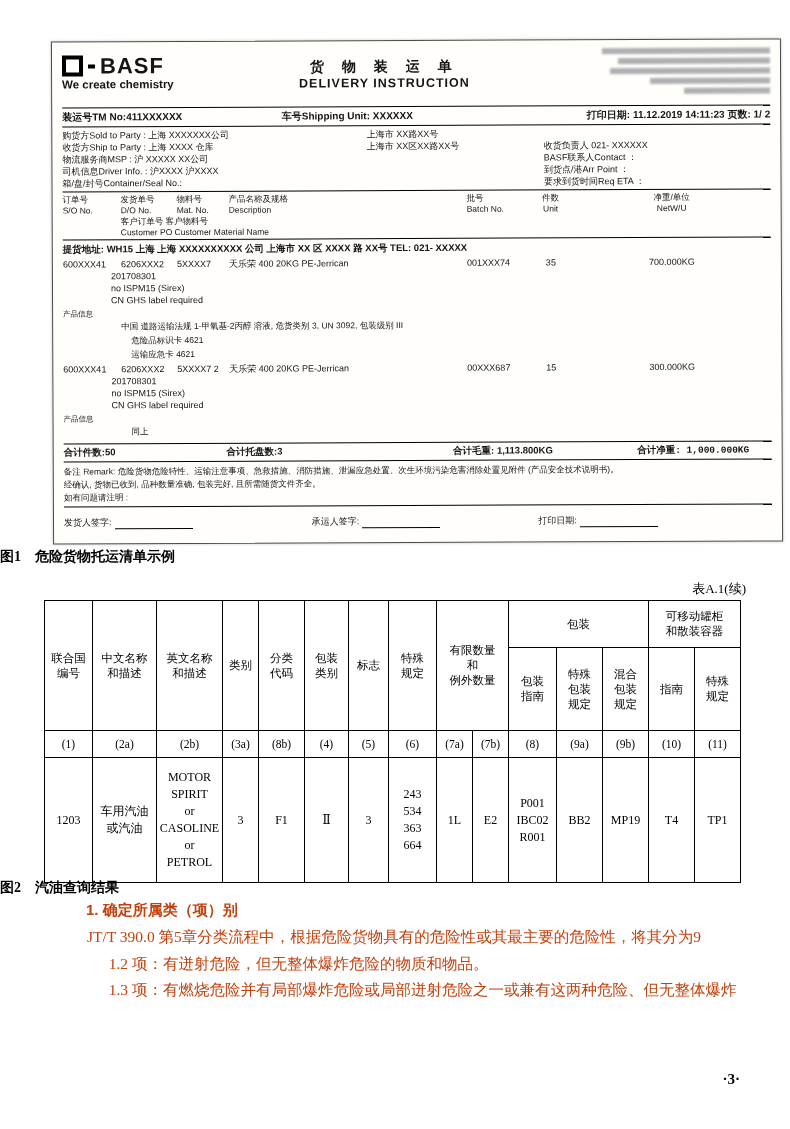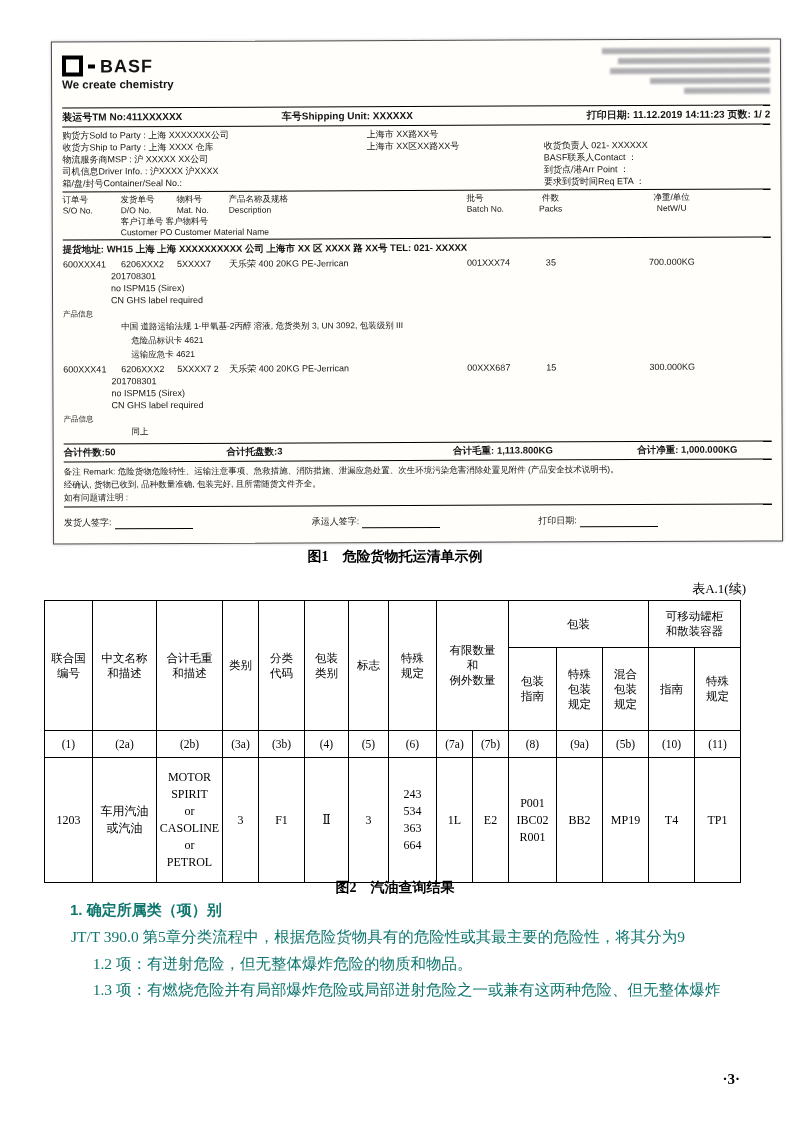--- a/index.html
+++ b/index.html
@@ -8,21 +8,21 @@
   .pre{white-space:pre-line;}
 
   
   .scan{position:absolute;left:52px;top:40px;width:708px;height:492px;
         border:1px solid #4a4a4a;background:#fffefb;padding:5px 10px 4px;
         transform:rotate(-0.25deg);box-shadow:0 0 3px rgba(0,0,0,.25);}
   .fh{display:flex;justify-content:space-between;align-items:flex-start;height:60px;}
   .logo-row{display:flex;align-items:center;gap:5px;margin-top:8px;}
   .logo-sq{width:13px;height:13px;border:4px solid #000;display:inline-block;}
   .logo-dash{width:7px;height:4px;background:#000;display:inline-block;}
-  .logo-name{font-size:18px;font-weight:bold;letter-spacing:1px;line-height:20px;}
+  .logo-name{font-size:22px;font-weight:bold;letter-spacing:1px;line-height:20px;}
   .logo-tag{font-size:11.5px;font-weight:bold;margin-top:2px;}
   .title-block{text-align:center;margin-top:12px;}
   .title-cn{font-size:14px;font-weight:bold;letter-spacing:7px;}
   .title-en{font-size:12.5px;font-weight:bold;letter-spacing:1px;}
   .stamp{width:175px;margin-top:3px;display:flex;flex-direction:column;align-items:flex-end;gap:4px;
          filter:blur(1.2px);opacity:.7;}
   .stamp i{display:block;height:6px;background:#8e8e94;}
 
   .meta{display:flex;border-top:1.5px solid #000;border-bottom:1px solid #000;
         font-weight:bold;font-size:10px;padding:2px 0;align-items:baseline;}
@@ -41,70 +41,74 @@
 
   .pickup{font-weight:bold;font-size:9.5px;margin:3px 0 2px;}
   .item{font-size:9px;line-height:11px;margin-top:3px;}
   .sub{margin-left:48px;font-size:9px;line-height:12px;}
   .pinfo{font-size:7.5px;margin-top:3px;color:#222;}
   .reg{margin-left:58px;font-size:8.5px;margin-top:2px;}
   .card{margin-left:68px;font-size:8.5px;margin-top:2px;}
 
   .totals{display:flex;border-top:1px solid #000;border-bottom:1px solid #000;
           font-weight:bold;font-size:9.5px;padding:2px 0;margin-top:5px;}
-  .totals .t1{width:23%;}.totals .t2{width:32%;}.totals .t3{width:26%;}.totals .t4{width:19%;}
+  .totals .t1{width:23%;}.totals .t2{width:32%;}.totals .t3{width:26%;}.totals .t4{width:19%;font-family:Liberation Mono, monospace;}
 
   .remark{font-size:8.5px;line-height:13px;margin-top:3px;}
   .confirm{font-size:8.5px;line-height:13px;}
   .issue{font-size:8.5px;line-height:13px;border-bottom:1px solid #000;padding-bottom:2px;}
   .signs{display:flex;font-size:9px;margin-top:9px;}
   .signs .sg{display:flex;align-items:flex-end;}
   .signs .s1{width:35%;}.signs .s2{width:32%;}.signs .s3{width:33%;}
   .sline{display:inline-block;width:78px;border-bottom:1px solid #000;height:9px;margin-left:3px;}
 
   
-  .fig-cap{position:absolute;left:0;width:790px;text-align:center;font-weight:bold;
+  .fig-cap{position:absolute;left:0;width:790px;font-weight:bold;
            font-family:"Liberation Serif","DejaVu Serif",serif;font-size:14px;color:#000;}
   #fig1-caption{top:548px;}
   #fig2-caption{top:879px;}
   .tlabel{position:absolute;right:44px;top:580px;font-family:"Liberation Serif","DejaVu Serif",serif;
           font-size:13px;color:#000;}
 
   
   .atable{position:absolute;left:44px;top:600px;border-collapse:collapse;table-layout:fixed;
           font-family:"Liberation Serif","DejaVu Serif",serif;font-size:11.5px;color:#000;}
   .atable td{border:1px solid #000;text-align:center;vertical-align:middle;
              padding:1px 2px;line-height:15px;overflow:hidden;}
   .atable .h1 td{height:44px;}
   .atable .h2 td{height:80px;}
   .atable .h3 td{height:24px;}
   .atable .drow td{height:122px;line-height:17px;font-size:12px;}
 
   
-  .bodytext{position:absolute;left:40px;top:897px;width:708px;color:#0f766e;
+  .bodytext{position:absolute;left:56px;top:897px;width:708px;color:#c2410c;
             font-family:"Liberation Serif","DejaVu Serif",serif;font-size:15.5px;line-height:26.8px;}
   .bodytext .hline{font-family:"Liberation Sans","DejaVu Sans",sans-serif;font-weight:bold;font-size:15px;}
   .ind2{text-indent:2em;}
   .ind35{text-indent:3.4em;}
   .pageno{position:absolute;right:50px;top:1071px;font-weight:bold;font-size:15px;
           font-family:"Liberation Serif","DejaVu Serif",serif;color:#000;}
 </style>
 </head>
 <body>
 
 <div class="scan">
 
   <div class="fh">
     <div>
       <div class="logo-row">
         <span class="logo-sq"></span>
         <span class="logo-dash"></span>
         <span class="logo-name">BASF</span>
       </div>
       <div class="logo-tag">We create chemistry</div>
+    </div>
+    <div class="title-block">
+      <div class="title-cn">货 物 装 运 单</div>
+      <div class="title-en">DELIVERY INSTRUCTION</div>
     </div>
     <div class="stamp">
       <i style="width:168px"></i>
       <i style="width:152px"></i>
       <i style="width:160px"></i>
       <i style="width:120px"></i>
       <i style="width:86px"></i>
     </div>
   </div>
 
@@ -148,21 +152,21 @@
 S/O No.</span>
       <span class="pre">发货单号
 D/O No.</span>
       <span class="pre">物料号
 Mat. No.</span>
       <span class="pre">产品名称及规格
 Description</span>
       <span class="pre">批号
 Batch No.</span>
       <span class="pre ctr">件数
-Packs</span>
+Unit</span>
       <span class="pre c7">净重/单位
 NetW/U</span>
     </div>
     <div class="cust pre">客户订单号  客户物料号
 Customer PO Customer Material Name</div>
   </div>
 
   <div class="pickup">提货地址: WH15 上海 上海  XXXXXXXXXX  公司 上海市 XX 区 XXXX 路 XX号 TEL: 021- XXXXX</div>
 
   <div class="itgrid item">
@@ -244,21 +248,21 @@
     <col style="width:46px">
       <col style="width:46px">
       <col style="width:46px">
   </colgroup>
   <tbody>
       <tr class="h1">
     <td rowspan="2" class="pre">联合国
 编号</td>
     <td rowspan="2" class="pre">中文名称
 和描述</td>
-    <td rowspan="2" class="pre">合计毛重
+    <td rowspan="2" class="pre">英文名称
 和描述</td>
     <td rowspan="2">类别</td>
     <td rowspan="2" class="pre">分类
 代码</td>
     <td rowspan="2" class="pre">包装
 类别</td>
     <td rowspan="2">标志</td>
     <td rowspan="2" class="pre">特殊
 规定</td>
     <td rowspan="2" colspan="2" class="pre">有限数量
@@ -279,29 +283,29 @@
 规定</td>
     <td>指南</td>
     <td class="pre">特殊
 规定</td>
   </tr>
   <tr class="h3">
     <td>(1)</td>
     <td>(2a)</td>
     <td>(2b)</td>
     <td>(3a)</td>
-    <td>(3b)</td>
+    <td>(8b)</td>
     <td>(4)</td>
     <td>(5)</td>
     <td>(6)</td>
     <td>(7a)</td>
     <td>(7b)</td>
     <td>(8)</td>
     <td>(9a)</td>
-    <td>(5b)</td>
+    <td>(9b)</td>
     <td>(10)</td>
     <td>(11)</td>
   </tr>
   <tr class="drow">
     <td>1203</td>
     <td class="pre">车用汽油
 或汽油</td>
     <td class="pre">MOTOR
 SPIRIT
 or

